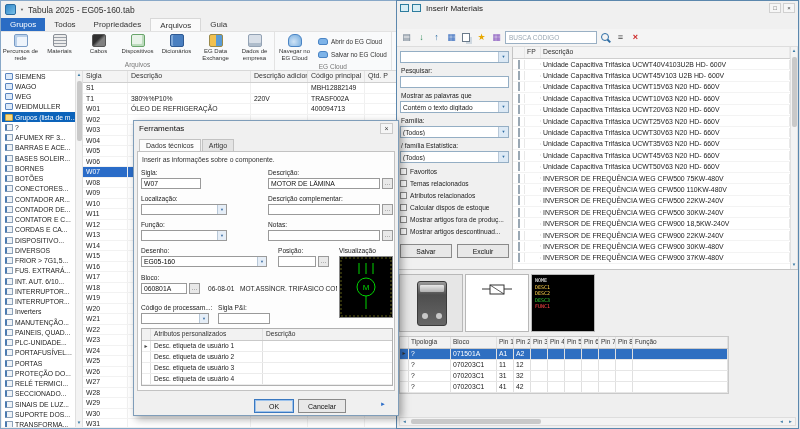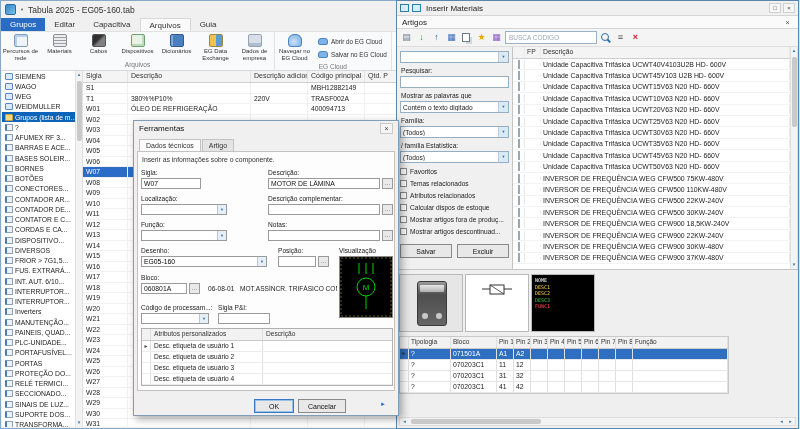--- a/index.html
+++ b/index.html
@@ -147,22 +147,22 @@
 <div id="screen">
 
   <div id="main-window">
     <div id="titlebar">
       <span class="app-ic"></span>
       <span class="tb-chev">▼</span>
       <span>Tabula 2025 - EG05-160.tab</span>
     </div>
     <div id="menubar">
         <div class="menu-item file">Grupos</div>
-        <div class="menu-item">Editar</div>
-        <div class="menu-item">Capacitiva</div>
+        <div class="menu-item">Todos</div>
+        <div class="menu-item">Propriedades</div>
         <div class="menu-item active">Arquivos</div>
         <div class="menu-item">Guia</div>
       </div>
     <div id="ribbon">
         <div class="ribbon-group">
           <div class="rg-body">
             <div class="ribbon-btn">
               <div class="ric network-icon"></div>
               <div class="rlab">Percursos de rede</div>
             </div>
@@ -606,24 +606,20 @@
 
   <div id="mat-panel">
     <div class="mp-titlebar">
       <span class="mp-ic"></span>
       <span class="mp-ic"></span>
       <span class="mp-title">Inserir Materiais</span>
       <span class="wbtns">
         <span class="wbtn">□</span>
         <span class="wbtn">×</span>
       </span>
-    </div>
-    <div class="mp-section">
-      <span>Artigos</span>
-      <span class="sec-close">×</span>
     </div>
     <div class="mp-toolbar">
       <span class="tbi" style="color:#6a7a8a">▤</span>
       <span class="tbi" style="color:#2e8b57;font-weight:bold">↓</span>
       <span class="tbi" style="color:#2e6da4;font-weight:bold">↑</span>
       <span class="tbi" style="color:#3a6ec0">▦</span>
       <span class="tbi cpy"></span>
       <span class="tbi" style="color:#e8a800">★</span>
       <span class="tbi" style="color:#8a5ac0">▦</span>
       <input class="searchbox" placeholder="BUSCA CÓDIGO" style="">

